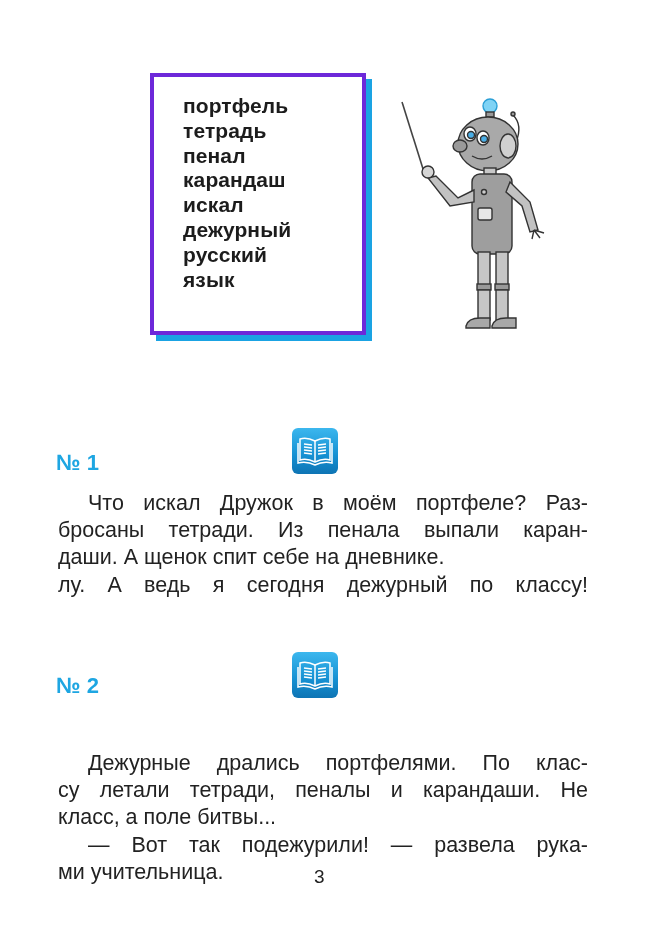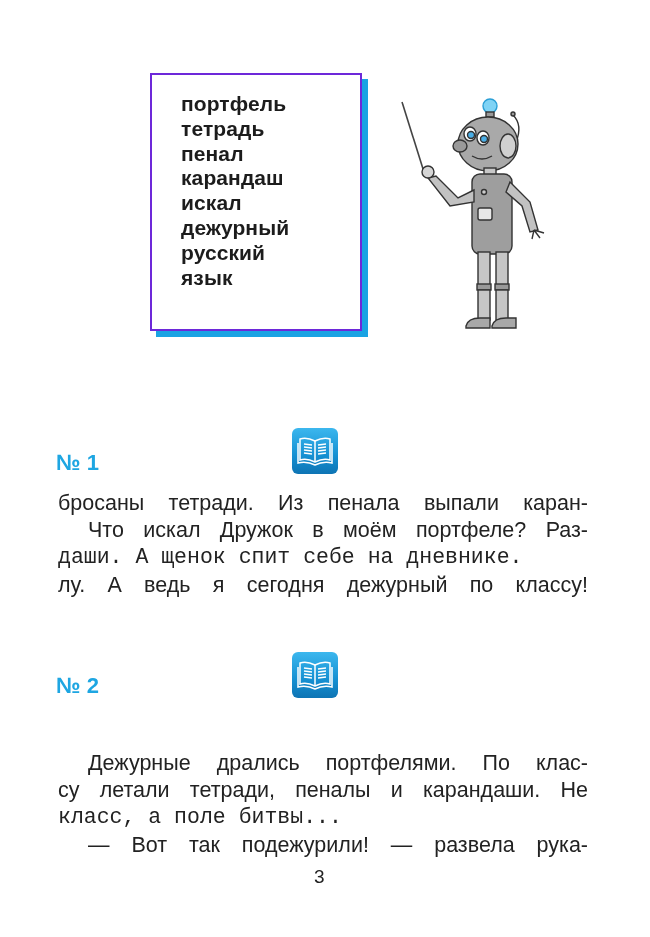--- a/index.html
+++ b/index.html
@@ -2,21 +2,21 @@
 <html><head>
 <meta charset="utf-8">
 <style>
   html, body { margin: 0; padding: 0; }
   body {
     width: 650px; height: 937px; background: #ffffff; position: relative; overflow: hidden;
     font-family: "Liberation Sans", "DejaVu Sans", sans-serif; color: #1e1e1e;
   }
   .word-box {
     position: absolute; left: 150px; top: 73px; width: 208px; height: 254px;
-    border: 2px solid #6d28d9; background: #fff;
+    border: 4px solid #6d28d9; background: #fff;
     box-shadow: 6px 6px 0 0 #1aa3e3;
   }
   .word-list { position: absolute; left: 29px; top: 17px; margin: 0; padding: 0; list-style: none; }
   .word-list li {
     font-weight: bold; font-size: 21px; line-height: 24.8px; color: #1c1c1c; letter-spacing: 0.1px;
   }
   .robot { position: absolute; left: 388px; top: 80px; width: 170px; height: 260px; }
   .task-number {
     position: absolute; left: 56px; font-weight: bold; font-size: 22px; color: #1ea6e2;
   }
@@ -24,21 +24,21 @@
     position: absolute; width: 46px; height: 46px; border-radius: 6px;
     background: linear-gradient(180deg, #3cb7ee 0%, #1590d2 60%, #0e74b4 100%);
   }
   .book-icon svg { position: absolute; left: 5px; top: 7px; }
   .para {
     position: absolute; left: 58px; width: 530px; font-size: 21.5px; line-height: 27.2px; color: #222;
     margin: 0; text-align: justify; text-align-last: justify;
   }
   .para .line { display: block; white-space: nowrap; text-align: justify; text-align-last: justify; }
   .para .line.indent { padding-left: 30px; }
-  .para .line.last { text-align-last: left; font-family: Liberation Mono, monospace; }
+  .para .line.last { text-align-last: left; }
   .page-number { position: absolute; left: 314px; top: 866px; font-size: 19px; color: #222; }
 </style>
 </head>
 <body>
 
 <div class="word-box">
   <ul class="word-list">
     <li>портфель</li>
     <li>тетрадь</li>
     <li>пенал</li>
@@ -103,22 +103,22 @@
       <line x1="7" y1="12" x2="15" y2="13"></line>
     <line x1="7" y1="15" x2="15" y2="16"></line>
       <line x1="7" y1="18" x2="15" y2="19"></line>
     <line x1="21" y1="10" x2="29" y2="9"></line>
       <line x1="21" y1="13" x2="29" y2="12"></line>
     <line x1="21" y1="16" x2="29" y2="15"></line>
       <line x1="21" y1="19" x2="29" y2="18"></line>
   </svg>
 </div>
 <div class="para" style="top:490px;">
+  <span class="line indent">Что искал Дружок в моём портфеле? Раз-</span>
   <span class="line">бросаны тетради. Из пенала выпали каран-</span>
-  <span class="line indent">Что искал Дружок в моём портфеле? Раз-</span>
   <span class="line last">даши. А щенок спит себе на дневнике.</span>
   <span class="line">лу. А ведь я сегодня дежурный по классу!</span>
 </div>
 
 <div class="task-number" style="top:673px;">№ 2</div>
 <div class="book-icon" style="left:292px; top:652px;">
   <svg width="36" height="32" viewBox="0 0 36 32" fill="none" stroke="#fff" stroke-width="1.5">
     <path d="M18 6 Q10 2 3 4 L3 25 Q10 23 18 27 Q26 23 33 25 L33 4 Q26 2 18 6 Z"></path>
     <line x1="18" y1="6" x2="18" y2="27"></line>
     <path d="M1 8 L1 28 Q10 26 18 30 Q26 26 35 28 L35 8"></path>
@@ -130,15 +130,16 @@
       <line x1="21" y1="13" x2="29" y2="12"></line>
     <line x1="21" y1="16" x2="29" y2="15"></line>
       <line x1="21" y1="19" x2="29" y2="18"></line>
   </svg>
 </div>
 <div class="para" style="top:714px;margin-top:36px;">
   <span class="line indent">Дежурные дрались портфелями. По клас-</span>
   <span class="line">су летали тетради, пеналы и карандаши. Не</span>
   <span class="line last">класс, а поле битвы...</span>
   <span class="line indent">— Вот так подежурили! — развела рука-</span>
+  <span class="line last">ми учительница.</span>
 </div>
 
 <div class="page-number">3</div>
 
 </body></html>

